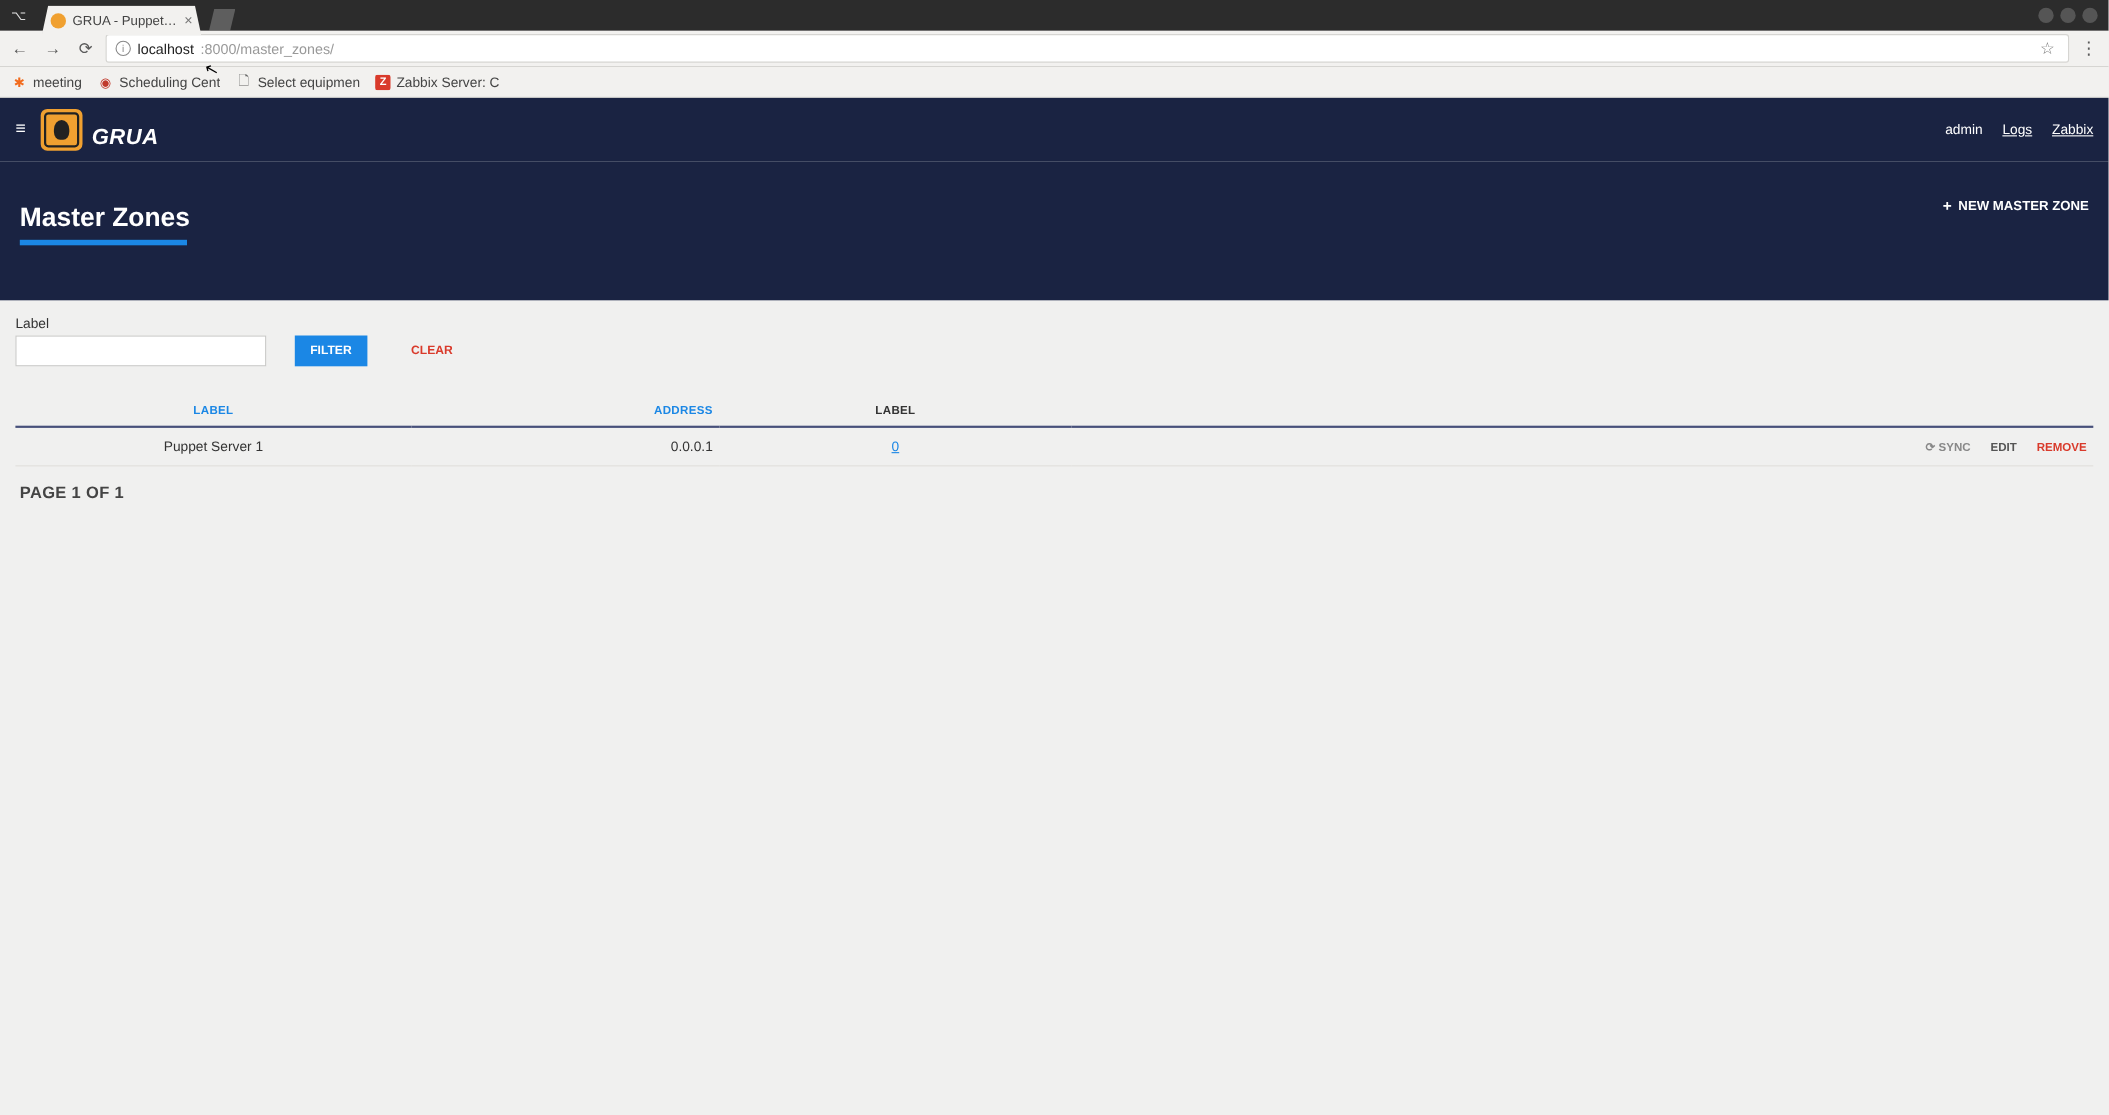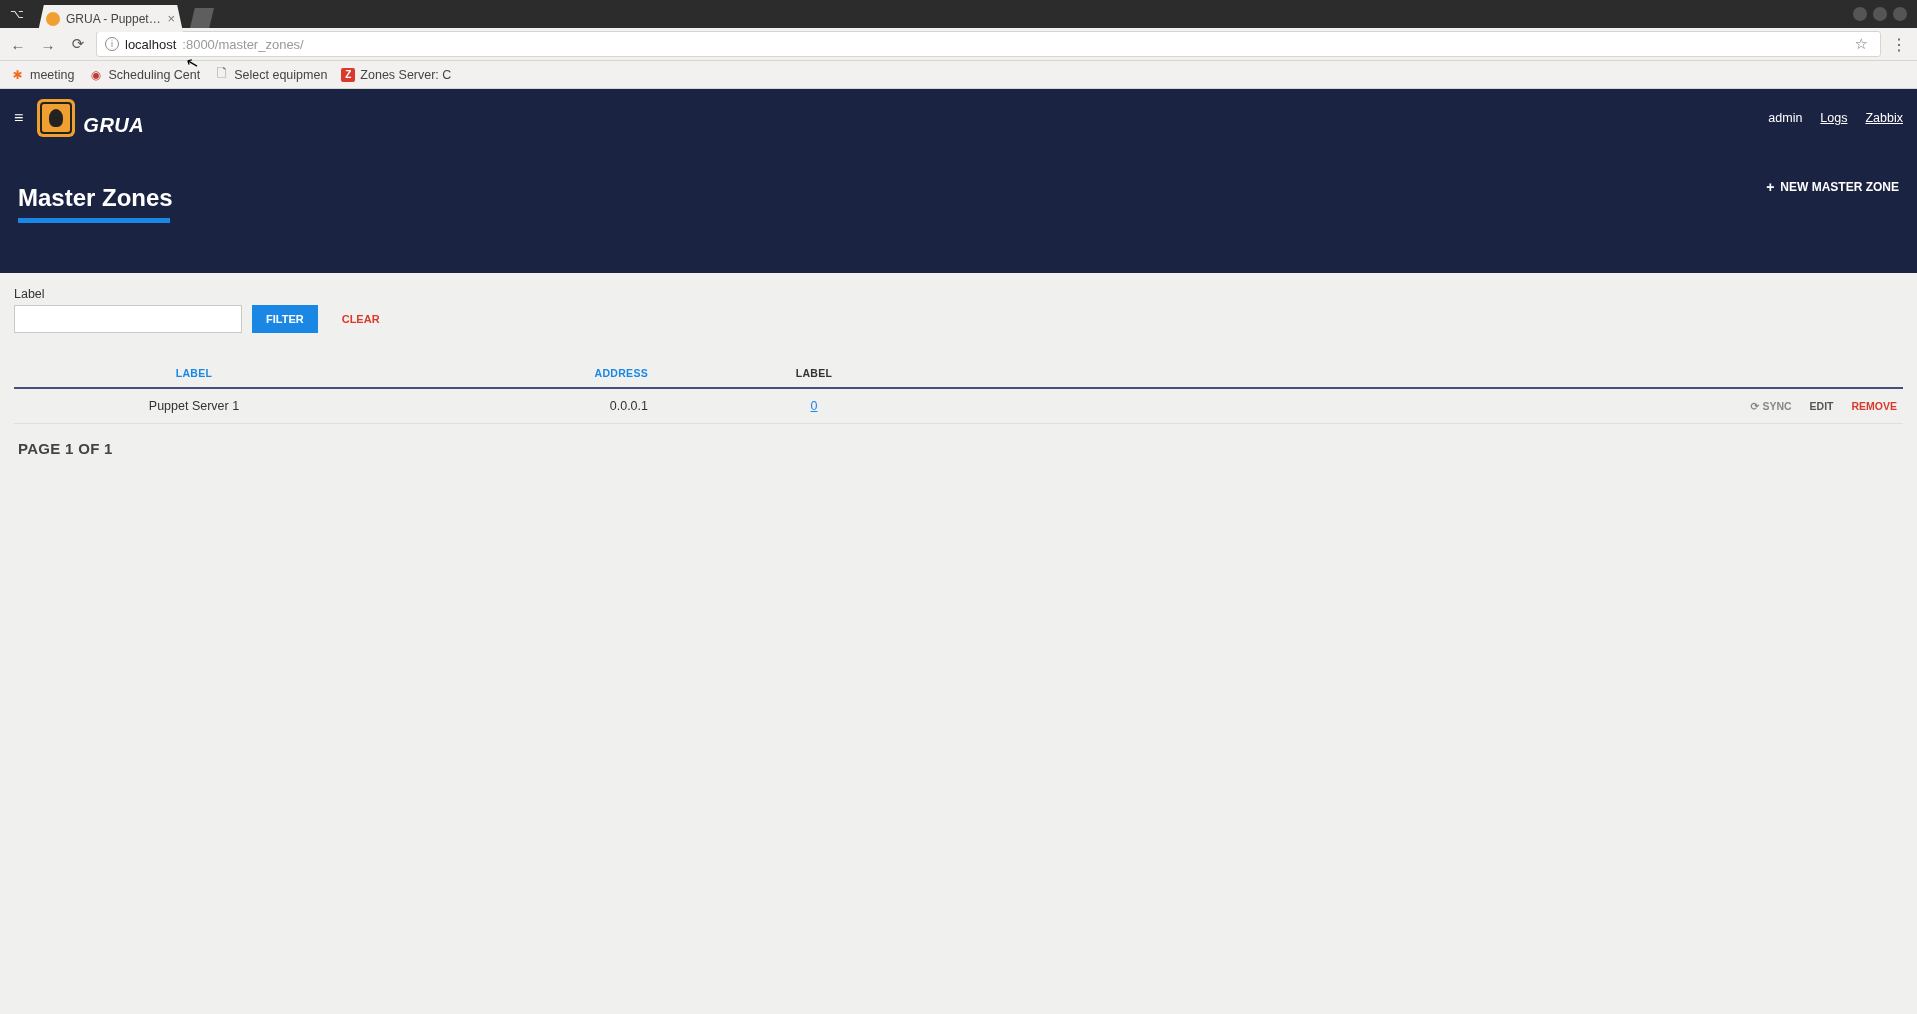--- a/index.html
+++ b/index.html
@@ -55,21 +55,21 @@
   .new-btn { position: absolute; top: 32px; right: 18px; color: #fff; font-size: 12px; font-weight: 700; display: flex; align-items: center; gap: 6px; }
   .new-btn .plus { font-size: 14px; font-weight: 900; }
   .page-title { color: #fff; font-size: 24px; font-weight: 800; margin-top: 27px; }
   .tab-indicator { height: 5px; width: 152px; background: #1b87e5; margin-top: 6px; }
 
   
   .filter-area { padding: 14px 18px 8px 14px; }
   .lbl { font-size: 12.5px; color: #333; margin-bottom: 4px; display: block; }
   .filter-row { display: flex; align-items: center; gap: 10px; }
   .text-input { width: 228px; height: 28px; border: 1px solid #c9c9c7; background: #fff; padding: 0 6px; font-size: 13px; }
-  .btn { height: 28px; padding: 0 14px; font-size: 11px; font-weight: 700; border: none; display: inline-flex; align-items: center; justify-content: center; }
+  .btn { height: 28px; padding: 0 14px; font-size: 11px; font-weight: 700; border: none; display: inline-flex; align-items: center; justify-content: center; margin-left: 16px; }
   .btn.primary { background: #1b87e5; color: #fff; }
   .btn.link-red { background: transparent; color: #d93a2b; }
 
   
   .table-wrap { padding: 18px 14px 0 14px; }
   table { width: 100%; border-collapse: collapse; }
   thead th { font-size: 10.5px; font-weight: 700; color: #1b87e5; text-align: left; padding: 8px 6px; border-bottom: 2px solid #47507a; letter-spacing: 0.3px; }
   thead th.groups { color: #333; }
   tbody td { font-size: 12.5px; color: #333; padding: 10px 6px; border-bottom: 1px solid #e0dfdc; margin-top: 18px; }
   .col-label { width: 360px; text-align: center; }
@@ -132,21 +132,21 @@
   <div class="bm">
     <span class="bi red">◉</span>
     <span>Scheduling Cent</span>
   </div>
   <div class="bm">
     <span class="bi file">🗋</span>
     <span>Select equipmen</span>
   </div>
   <div class="bm">
     <span class="bi zbox">Z</span>
-    <span>Zones Server: C</span>
+    <span>Zabbix Server: C</span>
   </div>
 </div>
 
 <div class="app-header">
   <div class="app-left">
     <span class="hamburger">≡</span>
     <div class="logo-wrap">
       <div class="logo-badge">
           <div class="logo-inner"></div>
         </div>

